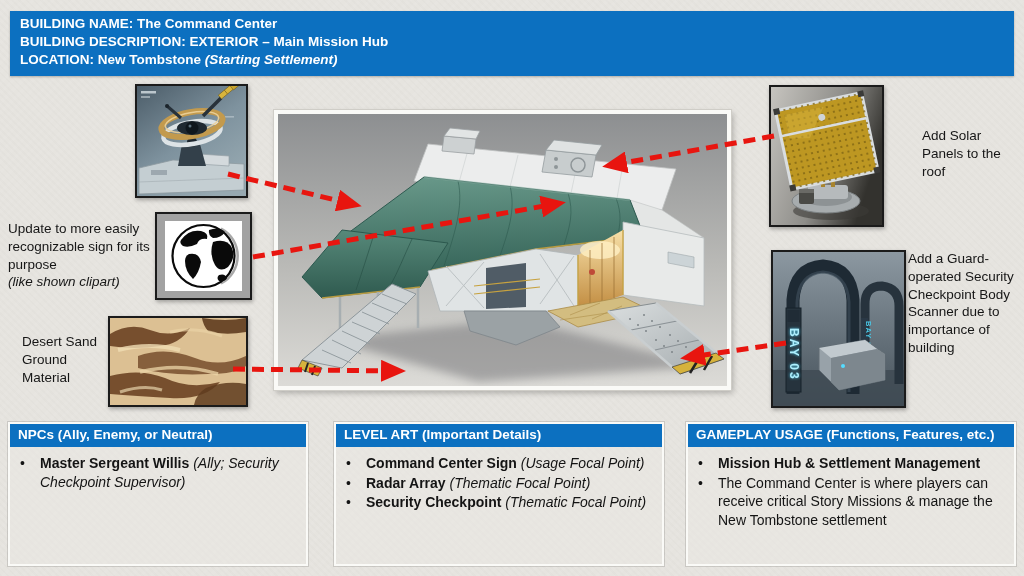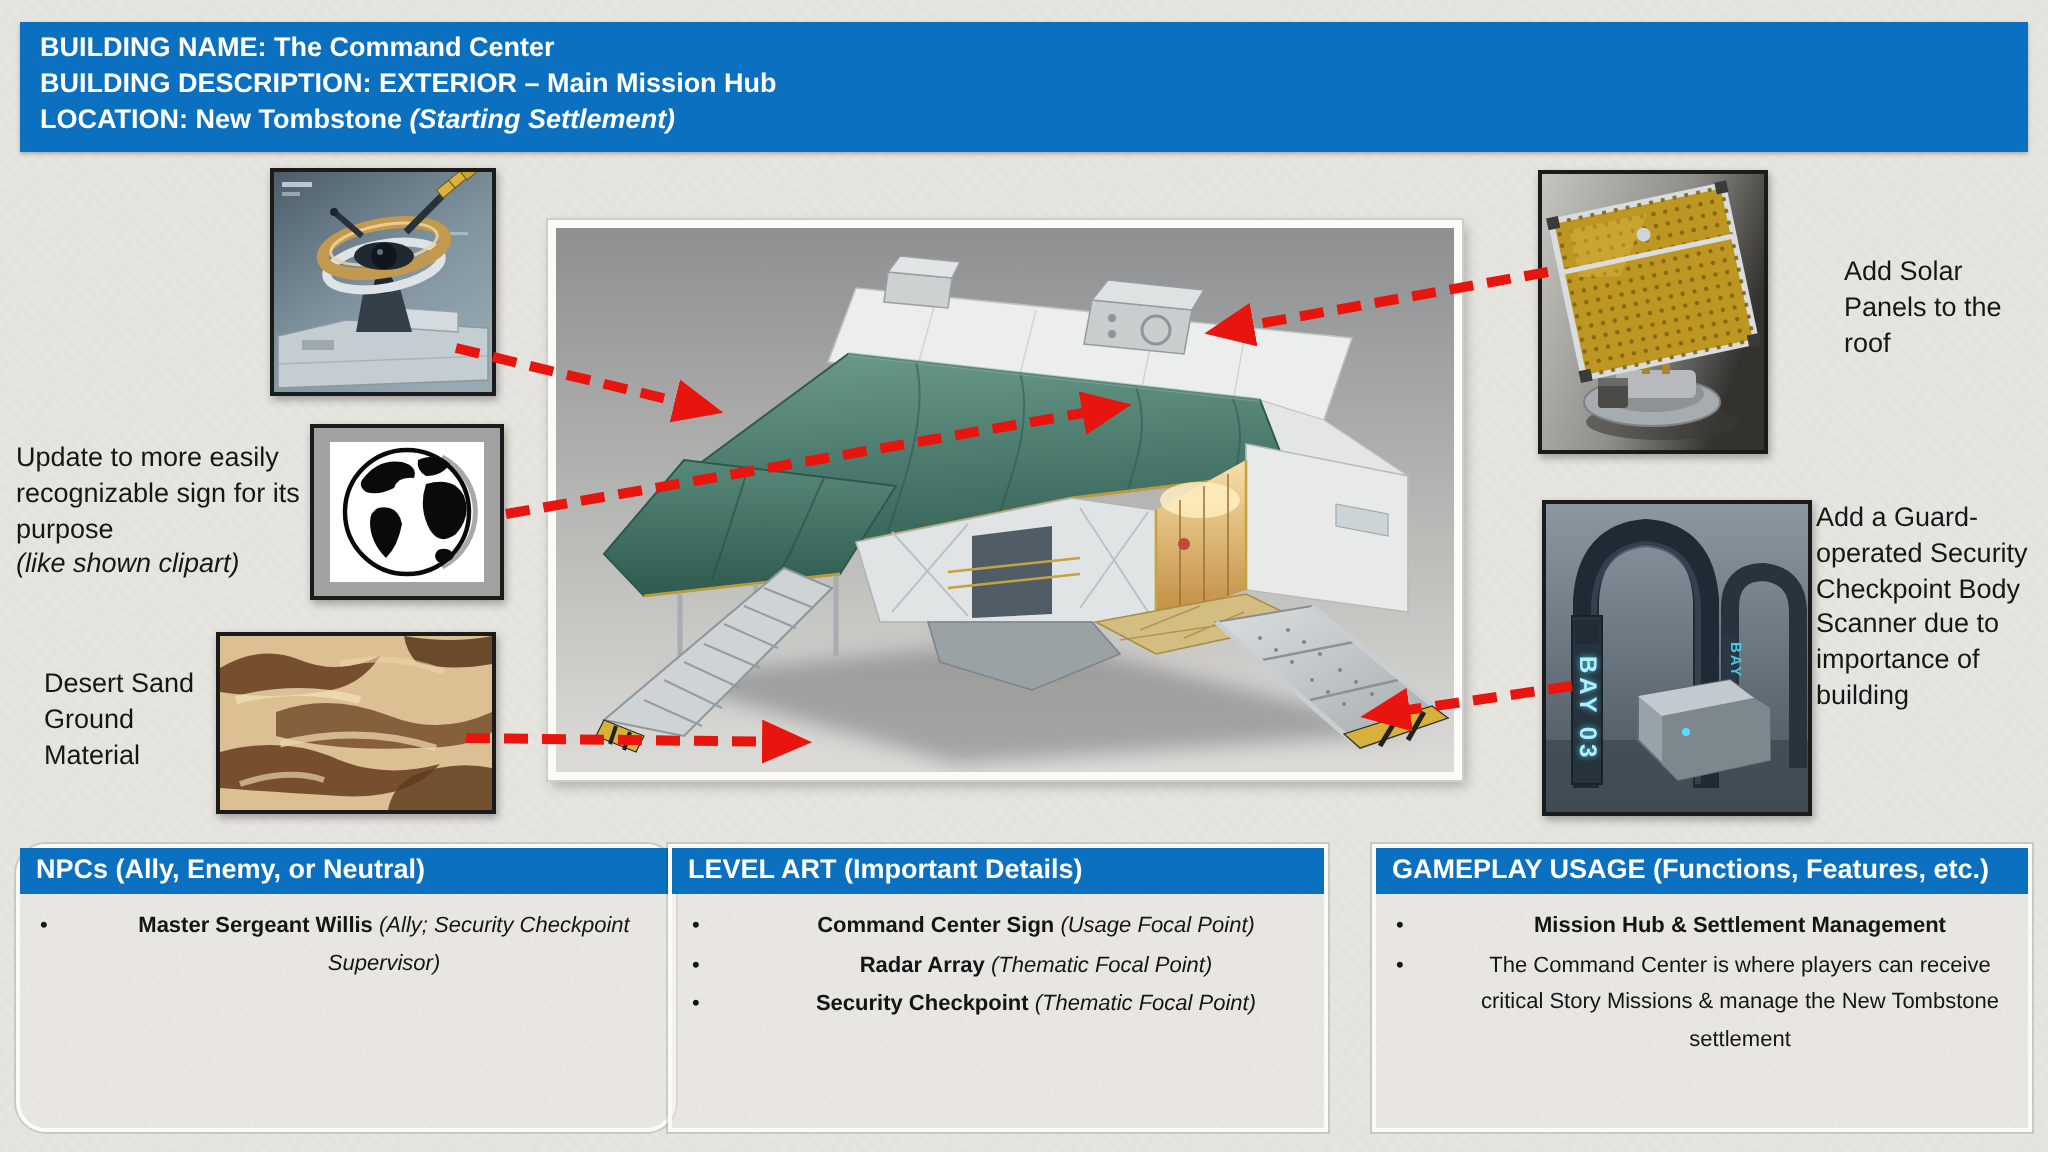--- a/index.html
+++ b/index.html
@@ -47,31 +47,31 @@
     position:absolute;left:274px;top:110px;width:457px;height:280px;box-sizing:border-box;
     border:4px solid #fafaf7;box-shadow:0 0 0 1px #cfcdc7, 2px 3px 6px rgba(0,0,0,0.25);
   }
   #img-main svg{display:block;width:100%;height:100%;}
   
   .panel{
     position:absolute;top:422px;height:144px;box-sizing:border-box;
     border:2px solid #fafaf7;box-shadow:0 0 0 1px rgba(0,0,0,0.12);
     background:rgba(235,233,228,0.45);
   }
-  #panel-npcs{left:8px;width:330px;border-radius:15px;}
+  #panel-npcs{left:8px;width:300px;}
   #panel-levelart{left:334px;width:330px;}
   #panel-gameplay{left:686px;width:330px;}
   .panel-header{
     background:#0c70c0;color:#fff;font-weight:bold;font-size:13.5px;
     padding:3px 8px 4px 8px;line-height:16px;
   }
   .panel-list{list-style:none;margin:7px 8px 0 0;padding:0;}
   .panel-list li{
-    position:relative;padding-left:46px;font-size:11px;line-height:18.5px;
-    margin-bottom:1px;color:#141414;text-align:center;
+    position:relative;padding-left:30px;font-size:14px;line-height:18.5px;
+    margin-bottom:1px;color:#141414;
   }
   .panel-list li::before{content:"•";position:absolute;left:10px;top:0;}
   .b{font-weight:bold;}
   .i{font-style:italic;}
   
   #arrows{position:absolute;left:0;top:0;width:1024px;height:576px;z-index:60;pointer-events:none;}
   #arrows line{stroke:#e8150f;stroke-width:5;stroke-dasharray:12 7;}
 </style>
 </head>
 <body>

